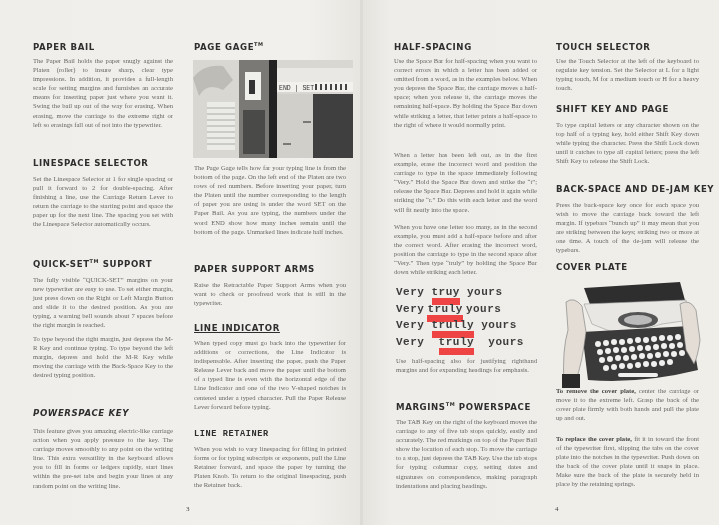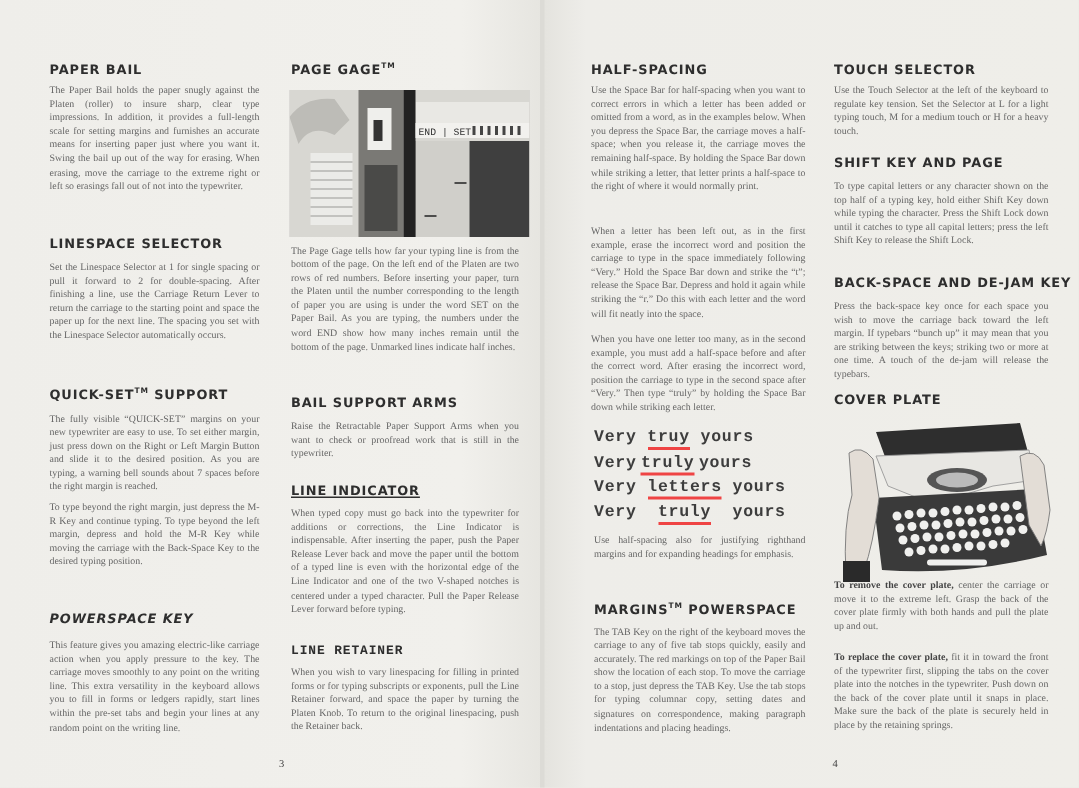--- a/index.html
+++ b/index.html
@@ -9,21 +9,21 @@
   .page.left { left:0; width:362px; background:linear-gradient(90deg,#efeeea 0%,#f1f0ec 85%,#e6e5e0 100%); }
   .page.right { left:362px; width:357px; background:linear-gradient(90deg,#e4e3de 0%,#eeede9 8%,#efeee9 100%); }
   .gutter { position:absolute; left:360px; top:0; width:3px; height:525px; background:#dcdbd6; }
   h2 { font-family:"DejaVu Sans", sans-serif; font-weight:bold; font-size:8.6px; letter-spacing:0.6px; color:#2e2e2e; margin:0; position:absolute; white-space:nowrap; }
   h2 sup { font-size:5px; vertical-align:top; position:relative; top:-1px; }
   p { margin:0; position:absolute; font-size:6.6px; line-height:9.1px; text-align:justify; color:#666; }
   p b { color:#444; }
   .pagenum { position:absolute; font-size:7px; color:#444; }
   .gage-img { position:absolute; left:193px; top:60px; width:160px; height:98px; background:#c9c8c3; overflow:hidden; }
   .typed { position:absolute; font-family:"Liberation Mono", monospace; font-weight:bold; font-size:11px; color:#3d3d3d; letter-spacing:0.5px; white-space:pre; }
-  .typed .u { border-bottom:2px solid #ef4444; }
+  .typed .u { border-bottom:7px solid #ef4444; }
   .cover-img { position:absolute; left:562px; top:280px; width:140px; height:110px; }
 </style>
 </head>
 <body>
 
 <div class="spread">
   <div class="page left"></div>
   <div class="page right"></div>
   <div class="gutter"></div>
 
@@ -77,37 +77,37 @@
           <rect x="147" y="24" width="2" height="6"></rect>
           <rect x="152" y="24" width="2" height="6"></rect>
         </g>
       <line x1="110" y1="62" x2="118" y2="62" stroke="#222" stroke-width="1"></line>
       <line x1="90" y1="84" x2="98" y2="84" stroke="#222" stroke-width="1"></line>
     </svg>
   </div>
 
   <p style="left:194px;top:163px;width:152px;">The Page Gage tells how far your typing line is from the bottom of the page. On the left end of the Platen are two rows of red numbers. Before inserting your paper, turn the Platen until the number corresponding to the length of paper you are using is under the word SET on the Paper Bail. As you are typing, the numbers under the word END show how many inches remain until the bottom of the page. Unmarked lines indicate half inches.</p>
 
-  <h2 style="left:194px;top:264px;">BAIL SUPPORT ARMS</h2>
+  <h2 style="left:194px;top:264px;">PAPER SUPPORT ARMS</h2>
   <p style="left:194px;top:280px;width:152px;">Raise the Retractable Paper Support Arms when you want to check or proofread work that is still in the typewriter.</p>
 
   <h2 style="left:194px;top:323px;text-decoration:underline;">LINE INDICATOR</h2>
   <p style="left:194px;top:338px;width:152px;">When typed copy must go back into the typewriter for additions or corrections, the Line Indicator is indispensable. After inserting the paper, push the Paper Release Lever back and move the paper until the bottom of a typed line is even with the horizontal edge of the Line Indicator and one of the two V-shaped notches is centered under a typed character. Pull the Paper Release Lever forward before typing.</p>
 
   <h2 style="left:194px;top:429px;font-family:Liberation Mono, monospace;">LINE RETAINER</h2>
   <p style="left:194px;top:444px;width:152px;">When you wish to vary linespacing for filling in printed forms or for typing subscripts or exponents, pull the Line Retainer forward, and space the paper by turning the Platen Knob. To return to the original linespacing, push the Retainer back.</p>
 
   <h2 style="left:394px;top:42px;">HALF-SPACING</h2>
   <p style="left:394px;top:56px;width:143px;">Use the Space Bar for half-spacing when you want to correct errors in which a letter has been added or omitted from a word, as in the examples below. When you depress the Space Bar, the carriage moves a half-space; when you release it, the carriage moves the remaining half-space. By holding the Space Bar down while striking a letter, that letter prints a half-space to the right of where it would normally print.</p>
   <p style="left:394px;top:150px;width:143px;">When a letter has been left out, as in the first example, erase the incorrect word and position the carriage to type in the space immediately following “Very.” Hold the Space Bar down and strike the “t”; release the Space Bar. Depress and hold it again while striking the “r.” Do this with each letter and the word will fit neatly into the space.</p>
   <p style="left:394px;top:222px;width:143px;">When you have one letter too many, as in the second example, you must add a half-space before and after the correct word. After erasing the incorrect word, position the carriage to type in the second space after “Very.” Then type “truly” by holding the Space Bar down while striking each letter.</p>
 
   <div class="typed" style="left:396px;top:286px;"><span>Very </span><span class="u">truy</span><span> yours</span></div>
   <div class="typed" style="left:396px;top:303px;"><span>Very</span><span class="u" style="margin:0 3px;">truly</span><span>yours</span></div>
-  <div class="typed" style="left:396px;top:319px;"><span>Very </span><span class="u">letters</span><span> yours</span></div>
+  <div class="typed" style="left:396px;top:319px;"><span>Very </span><span class="u">trully</span><span> yours</span></div>
   <div class="typed" style="left:396px;top:336px;"><span>Very  </span><span class="u">truly</span><span>  yours</span></div>
 
   <p style="left:396px;top:356px;width:141px;">Use half-spacing also for justifying righthand margins and for expanding headings for emphasis.</p>
 
   <h2 style="left:396px;top:402px;"><span>MARGINS</span><sup>TM</sup><span> POWERSPACE</span></h2>
   <p style="left:396px;top:417px;width:141px;">The TAB Key on the right of the keyboard moves the carriage to any of five tab stops quickly, easily and accurately. The red markings on top of the Paper Bail show the location of each stop. To move the carriage to a stop, just depress the TAB Key. Use the tab stops for typing columnar copy, setting dates and signatures on correspondence, making paragraph indentations and placing headings.</p>
 
   <h2 style="left:556px;top:42px;">TOUCH SELECTOR</h2>
   <p style="left:556px;top:56px;width:143px;">Use the Touch Selector at the left of the keyboard to regulate key tension. Set the Selector at L for a light typing touch, M for a medium touch or H for a heavy touch.</p>
 

